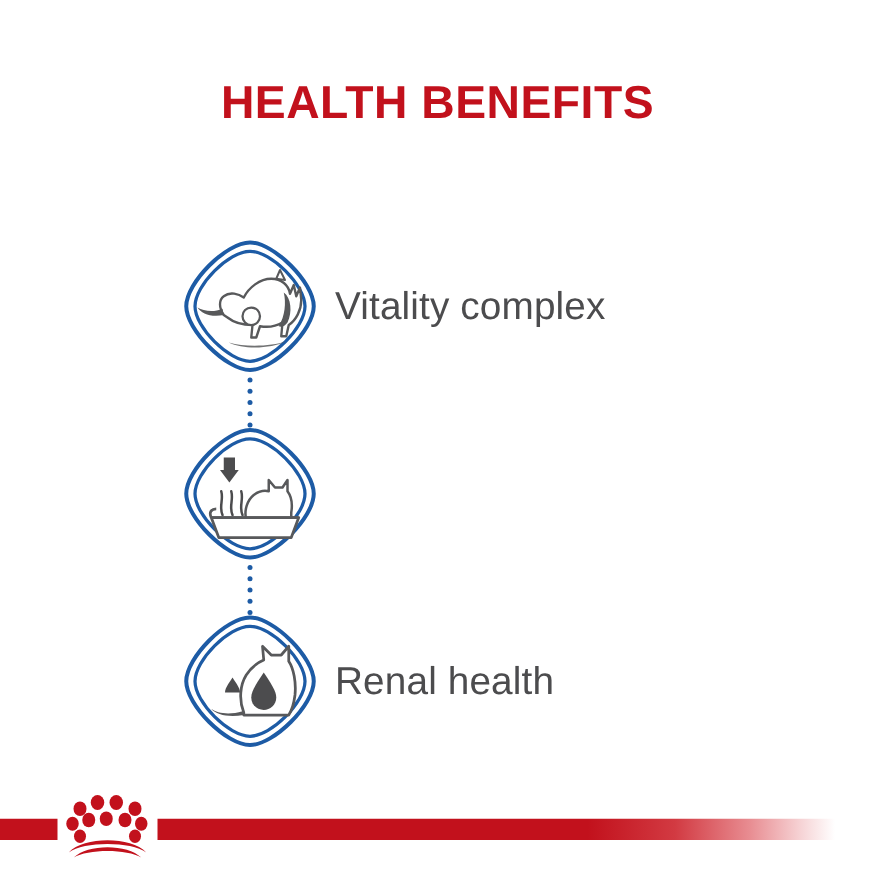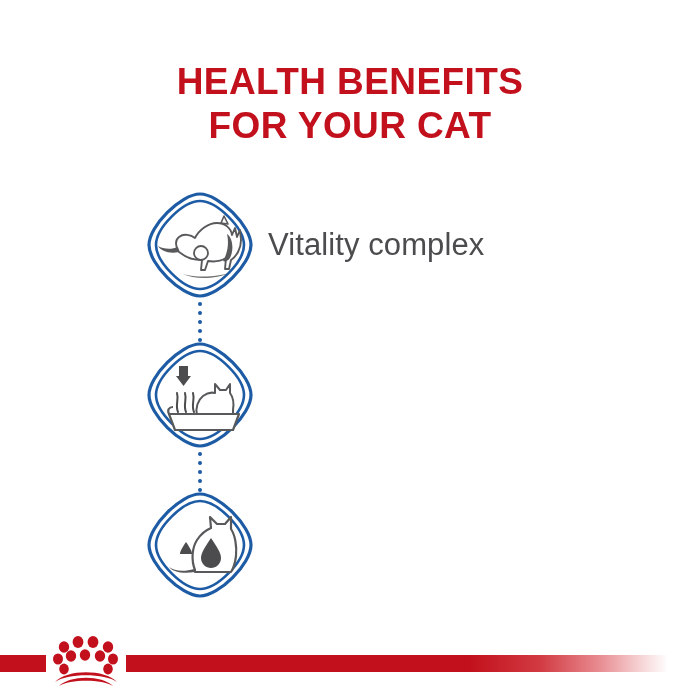--- a/index.html
+++ b/index.html
@@ -113,21 +113,20 @@
     height: 56px;
   }
 </style>
 </head>
 <body>
 
 <div class="page">
 
   <div class="title">
     <span class="title-line">HEALTH BENEFITS</span>
-    <span class="title-line">FOR YOUR CAT</span>
   </div>
 
   <div class="benefits">
 
     <div class="benefit-row">
       <div class="icon-wrap">
         <svg viewBox="0 0 110 110" width="110" height="110" aria-hidden="true">
 
           <path d="M55 4 C74 4 106 36 106 55 C106 74 74 106 55 106 C36 106 4 74 4 55 C4 36 36 4 55 4 Z" fill="none" stroke="#1d5ba5" stroke-width="3.2"></path>
           <path d="M55 11 C72 11 99 38 99 55 C99 72 72 99 55 99 C38 99 11 72 11 55 C11 38 38 11 55 11 Z" fill="none" stroke="#1d5ba5" stroke-width="2.6"></path>
@@ -208,20 +207,21 @@
                    L50 82 Z" fill="#ffffff" stroke="#58595b" stroke-width="2.2" stroke-linejoin="round"></path>
 
           <path d="M50 82 C38 84 28 82 24 77 C29 81 39 82 49 79" fill="#58595b"></path>
 
           <path d="M66 48 C72 57 76 63 76 68 C76 74 71 78 66 78
                    C61 78 56 74 56 68 C56 63 60 57 66 48 Z" fill="#4c4c4e"></path>
 
           <path d="M41 52 C45 58 47 61 47 64 L35 64 C35 61 37 58 41 52 Z" fill="#4c4c4e"></path>
         </svg>
       </div>
+      <div class="benefit-label">Renal health</div>
     </div>
 
   </div>
 
   <div class="footer-bar"></div>
   <div class="footer-bar-mask"></div>
 
   <div class="logo">
     <svg viewBox="0 0 80 56" width="80" height="56" aria-hidden="true">
       <g fill="#c2111c">

